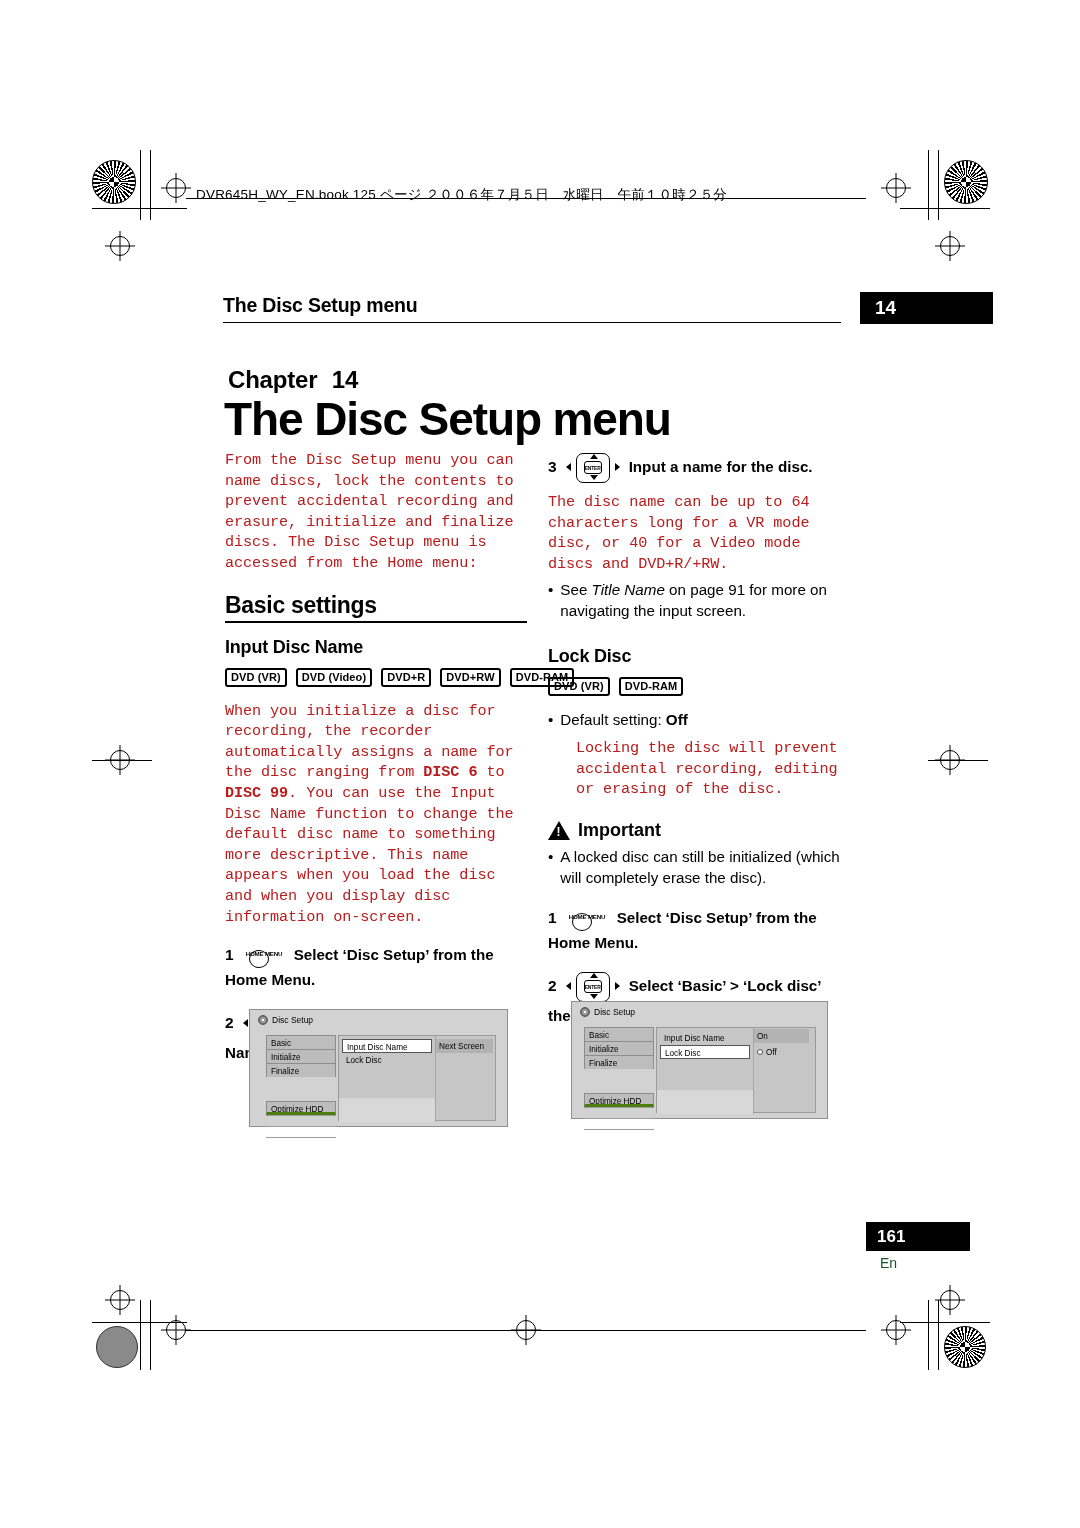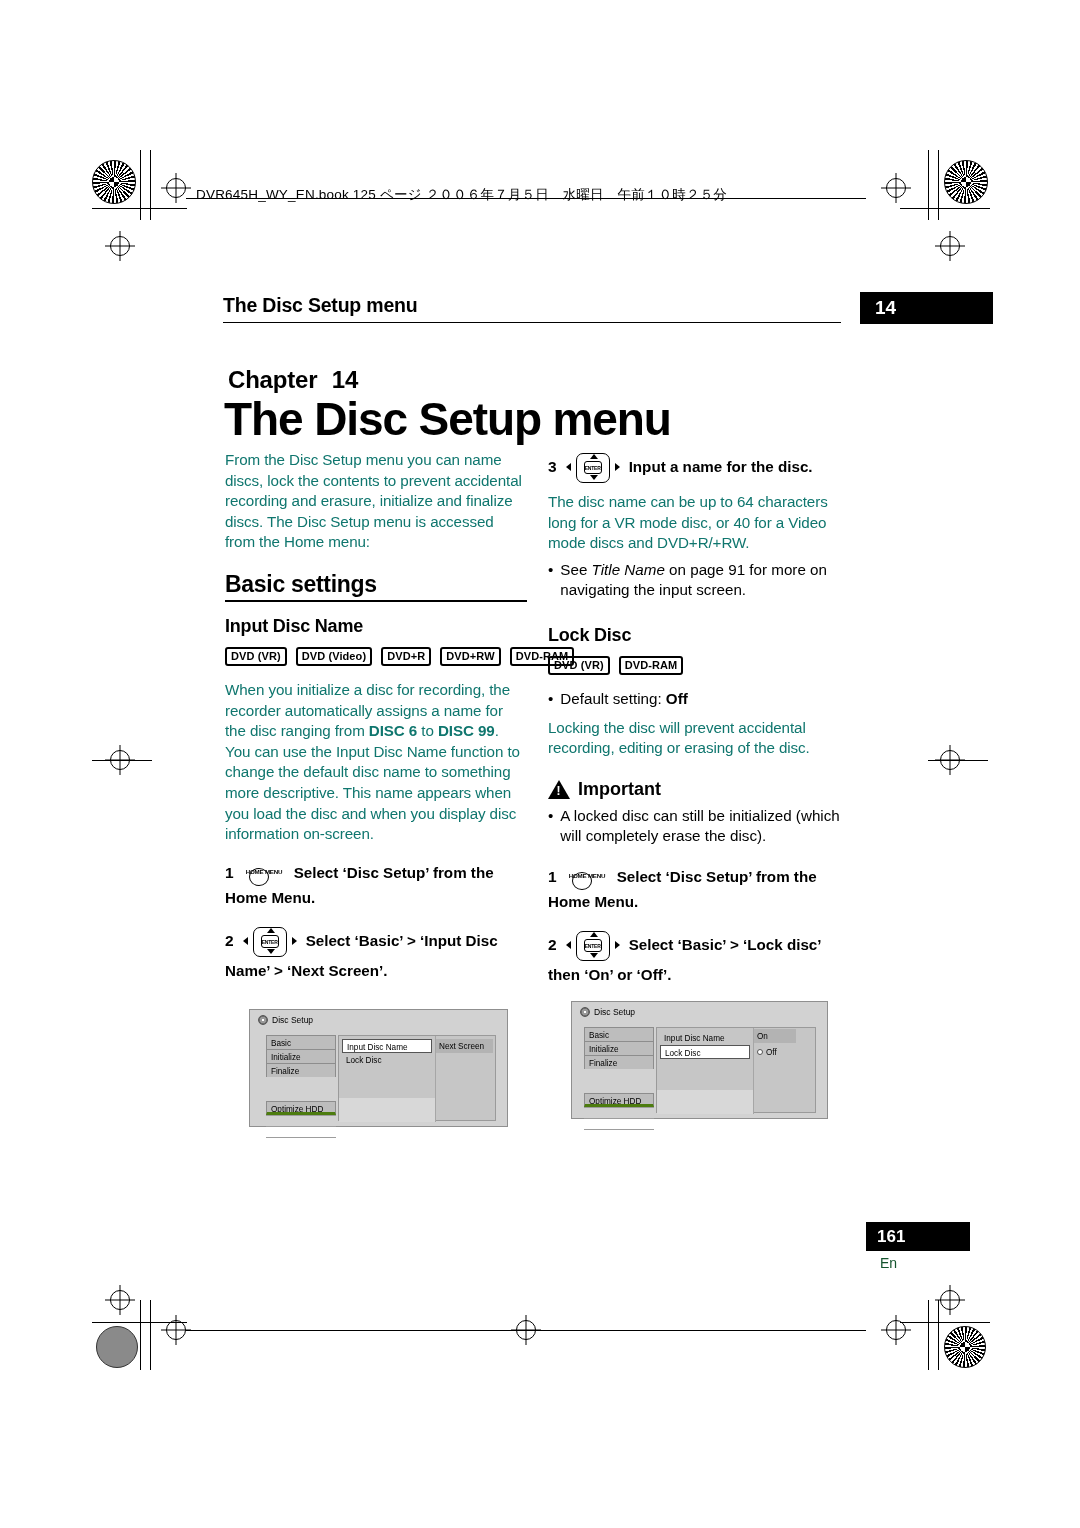--- a/index.html
+++ b/index.html
@@ -131,21 +131,22 @@
     position: absolute;
     left: 548px;
     top: 450px;
     width: 305px;
   }
 
   .body-text {
     font-size: 15.2px;
     line-height: 20.6px;
     letter-spacing: -0.1px;
-    color: #0f766e;
+    color: #b91c1c;
+    font-family: Liberation Mono, monospace;
   }
 
   .h2 {
     font-size: 23px;
     font-weight: bold;
     letter-spacing: -0.3px;
     margin-top: 18px;
     margin-bottom: 2px;
   }
   .h2-rule {
@@ -514,21 +515,21 @@
   <div class="badge-row">
     <span class="badge">DVD (VR)</span>
     <span class="badge">DVD-RAM</span>
   </div>
 
   <div class="bullet">
     <span class="dot">•</span>
     <span><span>Default setting: </span><b>Off</b></span>
   </div>
 
-  <div class="body-text" style="margin-top:8px;">Locking the disc will prevent accidental recording, editing or erasing of the disc.</div>
+  <div class="body-text" style="margin-top:8px;margin-left:28px;">Locking the disc will prevent accidental recording, editing or erasing of the disc.</div>
 
   <div class="important">
     <span class="tri"></span>
     <span class="txt">Important</span>
   </div>
 
   <div class="bullet">
     <span class="dot">•</span>
     <span>A locked disc can still be initialized (which will completely erase the disc).</span>
   </div>
@@ -552,21 +553,21 @@
     <div class="mitem">Initialize</div>
     <div class="mitem">Finalize</div>
     <div class="mitem last">Optimize HDD</div>
     <div class="blank"></div>
     <div class="blank"></div>
     <div class="blank"></div>
   </div>
   <div class="panel" style="left:84px; top:25px; width:160px; height:86px;">
     <div class="mitem" style="position:absolute; left:3px; top:3px; width:90px; background:#c6c6c6; border:none;">Input Disc Name</div>
     <div class="mitem sel" style="position:absolute; left:3px; top:17px; width:90px; border:1px solid #555;">Lock Disc</div>
-    <div class="mitem" style="position:absolute; left:96px; top:1px; width:43px; background:#b3b3b3; border:none;">On</div>
+    <div class="mitem" style="position:absolute; left:96px; top:1px; width:56px; background:#b3b3b3; border:none;">On</div>
     <div class="mitem" style="position:absolute; left:96px; top:17px; width:56px; background:#c6c6c6; border:none;">
       <span class="radio"></span><span>Off</span>
     </div>
     <div style="position:absolute; left:96px; top:0px; width:1px; height:86px; background:#a6a6a6;"></div>
     <div style="position:absolute; left:0px; top:62px; width:96px; height:24px; background:#d8d8d8;"></div>
   </div>
 </div>
 
 <div class="pagenum-box">161</div>
 <div class="pagenum-en">En</div>

